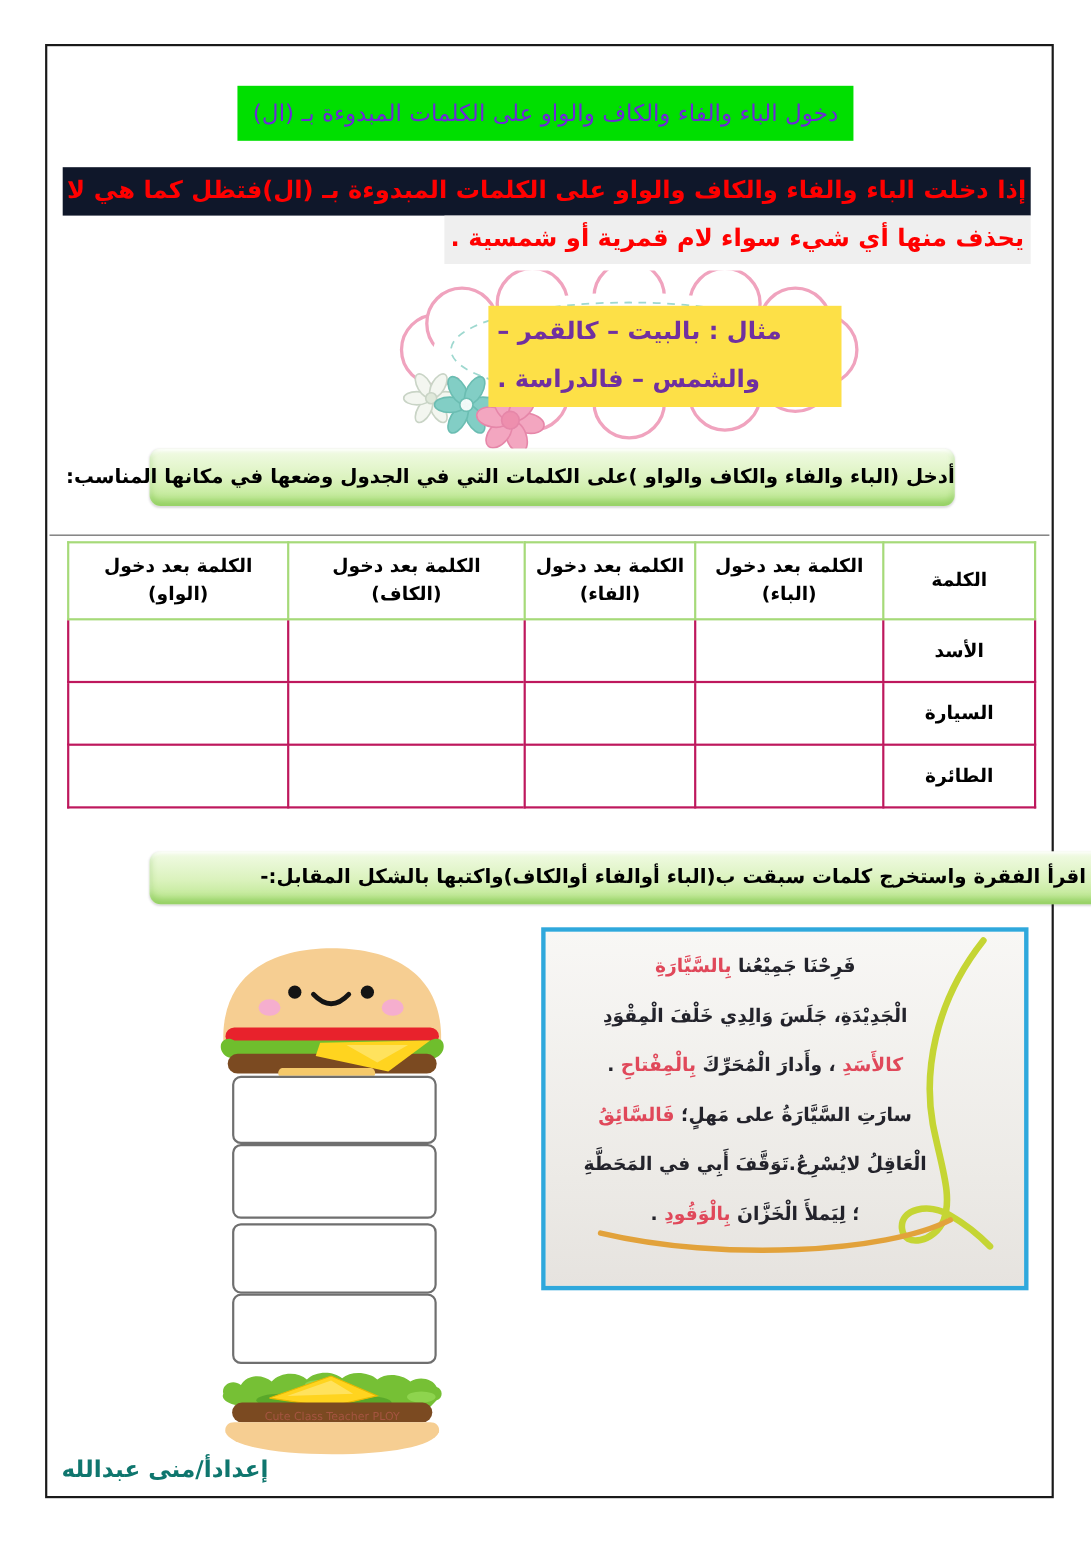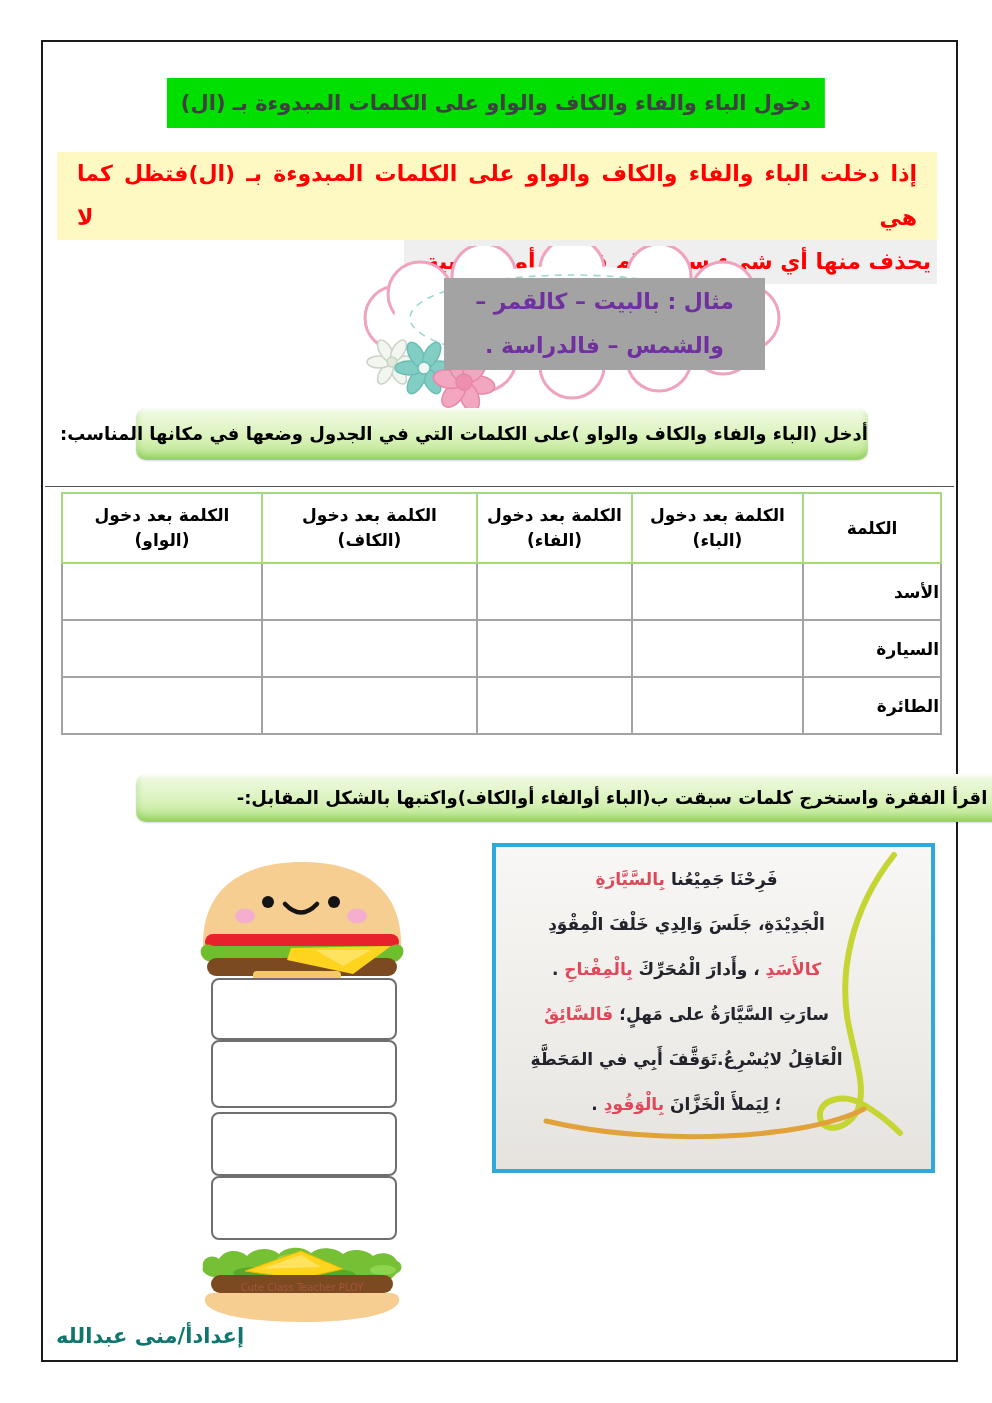--- a/index.html
+++ b/index.html
@@ -1,49 +1,49 @@
 <!DOCTYPE html>
 <html lang="ar"><head>
 <meta charset="utf-8">
 <style>
   html,body{margin:0;padding:0;background:#fff;}
   .sheet{position:relative;width:992px;height:1403px;background:#fff;overflow:hidden;
          font-family:"DejaVu Sans","Liberation Sans",sans-serif;}
   .frame{position:absolute;left:41px;top:40px;width:913px;height:1318px;border:2px solid #1a1a1a;}
 
   .title{position:absolute;top:78px;left:50%;transform:translateX(-50%);
-         background:#00df00;color:#404040;font-weight:bold;font-size:21px;line-height:50px;
+         background:#00df00;color:#6d28d9;font-weight:normal;font-size:21px;line-height:50px;
          padding:0 14px;white-space:nowrap;direction:rtl;}
 
   .intro{position:absolute;left:57px;top:152px;width:880px;direction:rtl;text-align:right;
          color:#ff0000;font-weight:bold;font-size:22px;line-height:44px;}
-  .intro .l1{display:block;background:#fef9c3;text-align:justify;text-align-last:justify;padding:0 20px;}
+  .intro .l1{display:block;background:#0f172a;text-align:justify;text-align-last:justify;padding:0 4px;}
   .intro .l2{display:inline-block;background:#efefef;padding:0 6px;margin-left:16px;}
 
   .cloud{position:absolute;left:362px;top:246px;width:425px;height:162px;}
   .cloud svg{position:absolute;inset:0;}
-  .cloud-text{position:absolute;right:22px;top:32px;width:305px;direction:rtl;text-align:center;
+  .cloud-text{position:absolute;right:22px;top:32px;width:305px;direction:rtl;text-align:left;
               color:#7030a0;font-weight:bold;font-size:22px;line-height:44px;
-              background:#a3a3a3;padding:2px 8px;}
+              background:#fde047;padding:2px 8px;}
 
   .green-bar{position:absolute;border-radius:10px;direction:rtl;text-align:center;color:#000;
              font-weight:bold;font-size:18px;white-space:nowrap;
              background:linear-gradient(180deg,#f2fbe6 0%,#daf2bc 55%,#b7e689 100%);
              box-shadow:inset 0 -5px 7px rgba(118,190,66,.55),inset 0 2px 3px #ffffff,0 1px 2px rgba(0,0,0,.15);}
   .bar1{left:136px;top:408px;width:732px;height:52px;line-height:52px;}
   .bar2{left:136px;top:774px;width:952px;height:48px;line-height:48px;}
 
   .table-top-rule{position:absolute;left:45px;top:486px;width:909px;border-top:1.5px solid #555;}
 
   table.word-table{position:absolute;left:61px;top:492px;width:879px;border-collapse:collapse;
                    direction:rtl;table-layout:fixed;}
   table.word-table thead td{border:2.5px solid #a6da79;font-weight:bold;font-size:17px;
                    text-align:center;height:64px;line-height:25px;color:#000;padding:2px 0;}
-  table.word-table tbody td{border:2px solid #a3a3a3;height:53px;font-weight:bold;font-size:17px;
-                   color:#000;background:#fff;}
+  table.word-table tbody td{border:2px solid #be185d;height:53px;font-weight:bold;font-size:17px;
+                   text-align:center;color:#000;background:#fff;}
 
   .story-box{position:absolute;left:492px;top:843px;width:443px;height:330px;box-sizing:border-box;
              border:4px solid #2fa8dc;background:linear-gradient(180deg,#f8f7f5 0%,#eceae6 70%,#e6e3df 100%);}
   .story-swirl{position:absolute;inset:0;width:100%;height:100%;}
   .story-text{position:absolute;inset:0;padding:10px 58px 0 4px;direction:rtl;text-align:center;
               font-weight:bold;font-size:17px;line-height:45px;color:#23232b;}
   .story-line{white-space:nowrap;}
   .red-word{color:#e0485a;}
 
   .burger-stack{position:absolute;left:195px;top:858px;width:215px;height:475px;}

